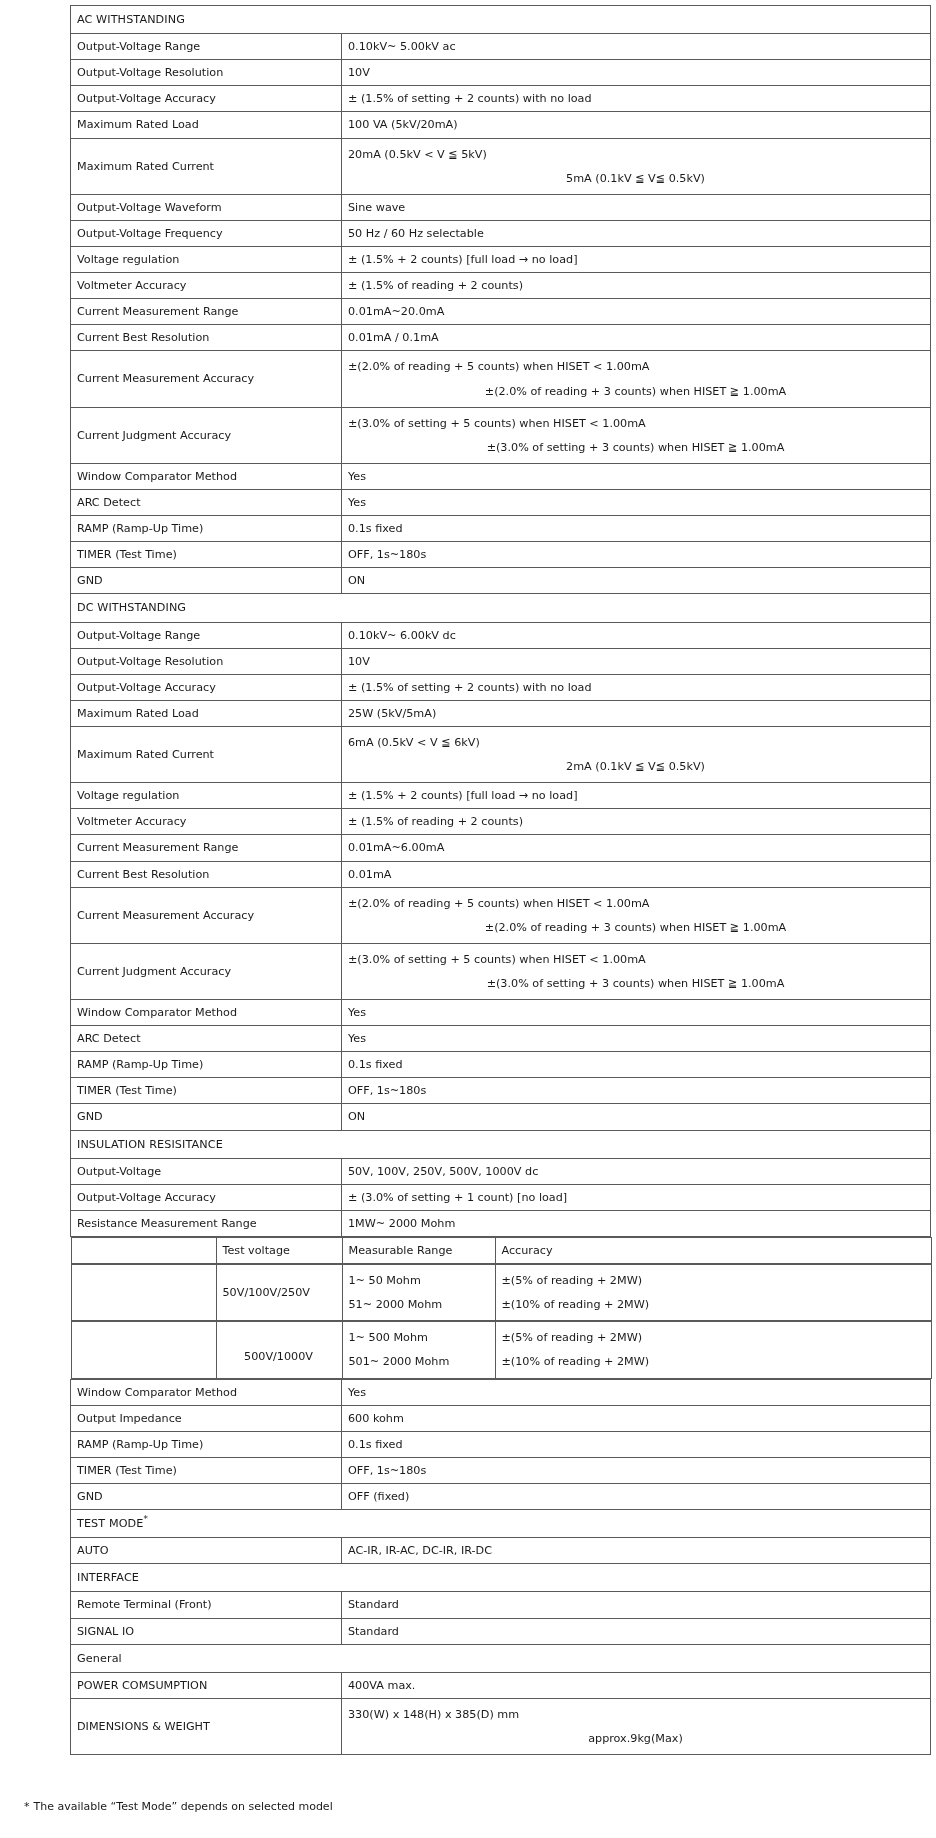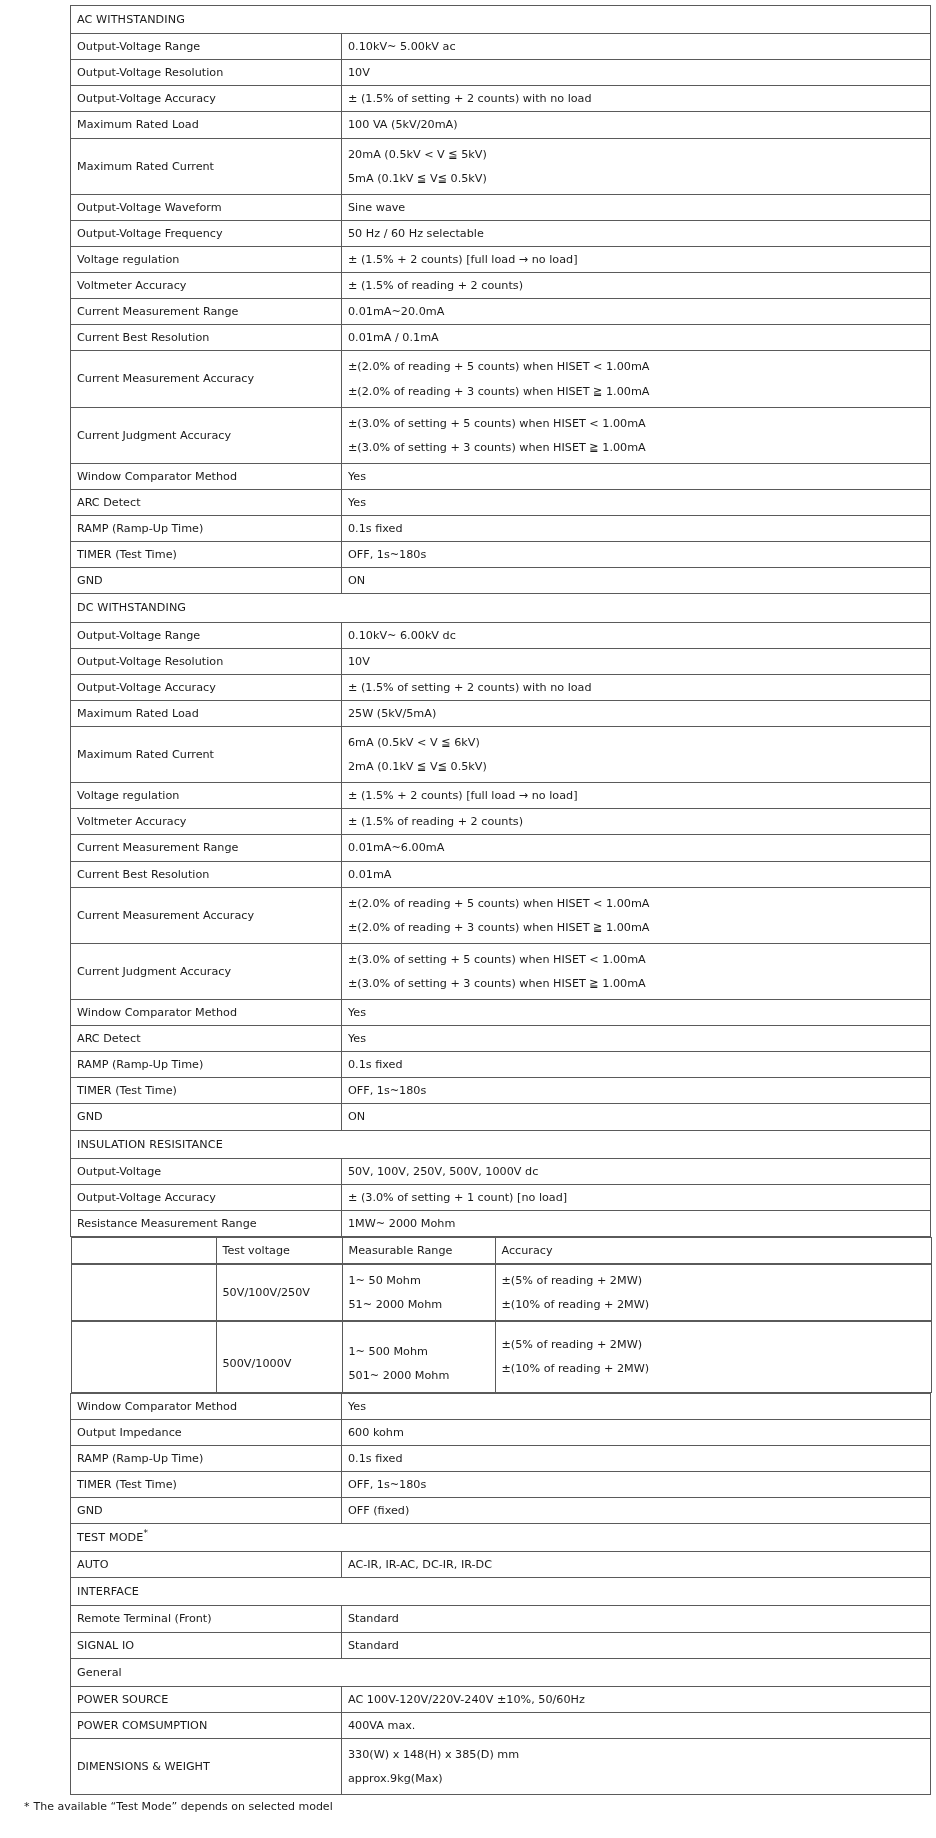--- a/index.html
+++ b/index.html
@@ -51,21 +51,21 @@
     padding-bottom: 6px;
   }
   .sec-label { letter-spacing: 0.1px; }
   sup.star {
     font-size: 9px;
     vertical-align: super;
     line-height: 0;
   }
   
   .lines > div { padding: 3px 0; }
-  .lines > div + div { padding-top: 6px; }
+  .lines > div + div { padding-top: 6px; text-align: center; }
 
   .footnote {
     position: absolute;
     left: 24px;
     top: 1800px;
     font-size: 11px;
     color: #1a1a1a;
     white-space: nowrap;
   }
   .footnote .fstar { margin-right: 4px; }
@@ -318,22 +318,22 @@
             <table style="width:100%;border-collapse:collapse;table-layout:fixed;">
               <colgroup>
                 <col style="width:145px">
                 <col style="width:126px">
                 <col style="width:153px">
                 <col style="width:436px">
               </colgroup>
               <tbody>
                 <tr class="sub-r">
                   <td style="border: 1px solid rgb(90, 90, 90); padding: 5px 7px 5px 6px; vertical-align: middle;"></td>
-                  <td style="border: 1px solid rgb(90, 90, 90); padding: 18px 7px 5px 6px; vertical-align: middle;">500V/1000V</td>
-                  <td style="border: 1px solid rgb(90, 90, 90); padding: 19px 7px 5px 6px; vertical-align: middle; margin-left: 20px;">
+                  <td style="border: 1px solid rgb(90, 90, 90); padding: 18px 7px 5px 6px; vertical-align: middle; text-align: center;">500V/1000V</td>
+                  <td style="border: 1px solid rgb(90, 90, 90); padding: 5px 7px 5px 6px; vertical-align: middle; margin-left: 20px;">
                     <div style="padding: 3px 0px;">1~ 500 Mohm</div>
                     <div style="padding: 6px 0px 3px;">501~ 2000 Mohm</div>
                   </td>
                   <td style="border: 1px solid rgb(90, 90, 90); padding: 5px 7px 5px 6px; vertical-align: middle;">
                     <div style="padding: 3px 0px;">±(5% of reading + 2MW)</div>
                     <div style="padding: 6px 0px 3px;">±(10% of reading + 2MW)</div>
                   </td>
                 </tr>
               </tbody>
             </table>
@@ -374,24 +374,20 @@
           <td>Standard</td>
         </tr>
         <tr>
           <td>SIGNAL IO</td>
           <td>Standard</td>
         </tr>
         <tr class="section">
           <td colspan="2"><span class="sec-label">General</span></td>
         </tr>
         <tr>
-          <td>POWER SOURCE</td>
-          <td>AC 100V-120V/220V-240V ±10%, 50/60Hz</td>
-        </tr>
-        <tr>
           <td>POWER COMSUMPTION</td>
           <td>400VA max.</td>
         </tr>
         <tr>
           <td>DIMENSIONS &amp; WEIGHT</td>
           <td>
             <div class="lines">
               <div>330(W) x 148(H) x 385(D) mm</div>
               <div>approx.9kg(Max)</div>
             </div>

